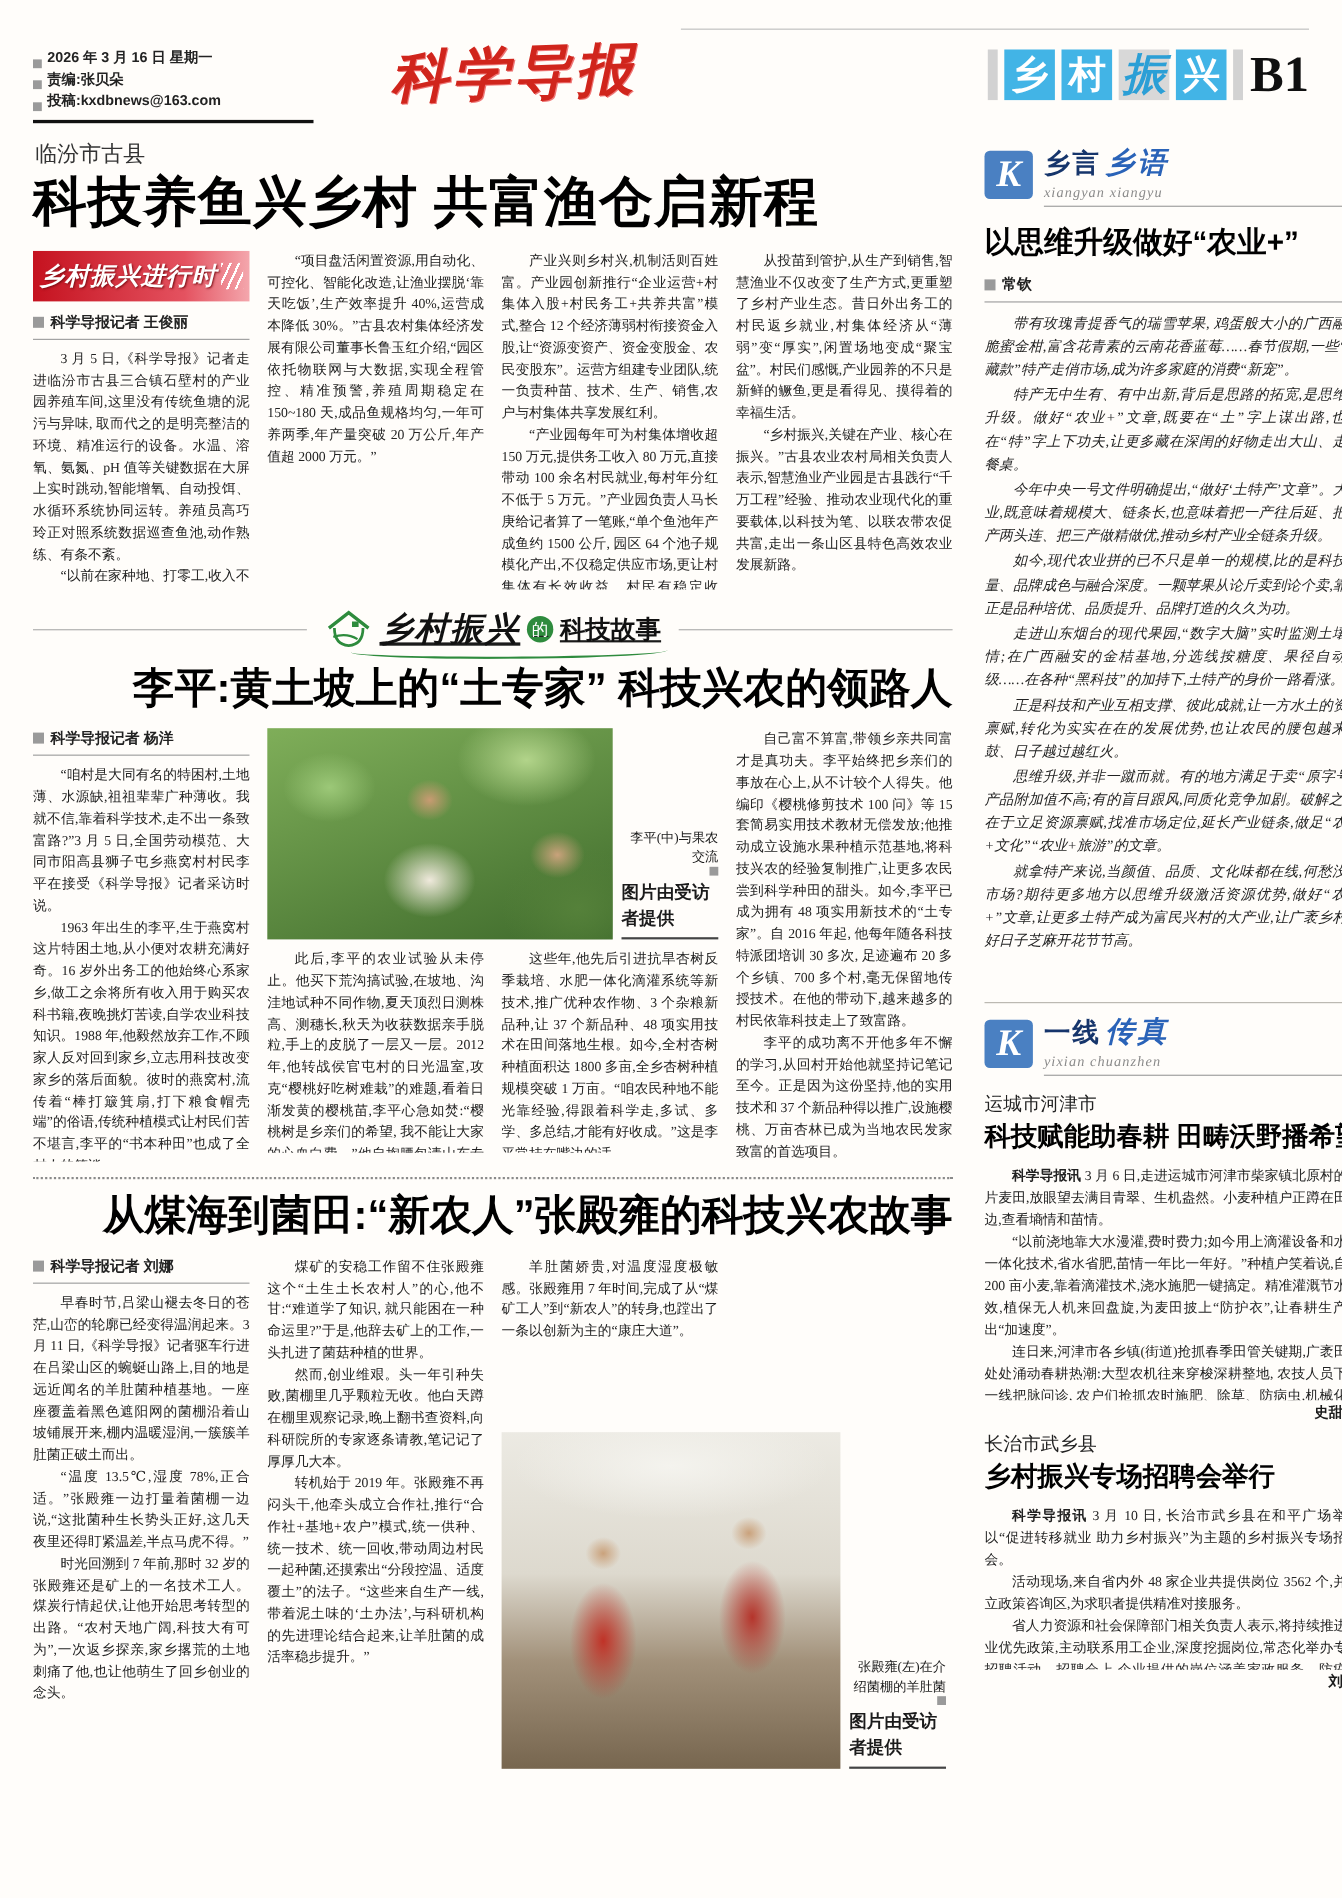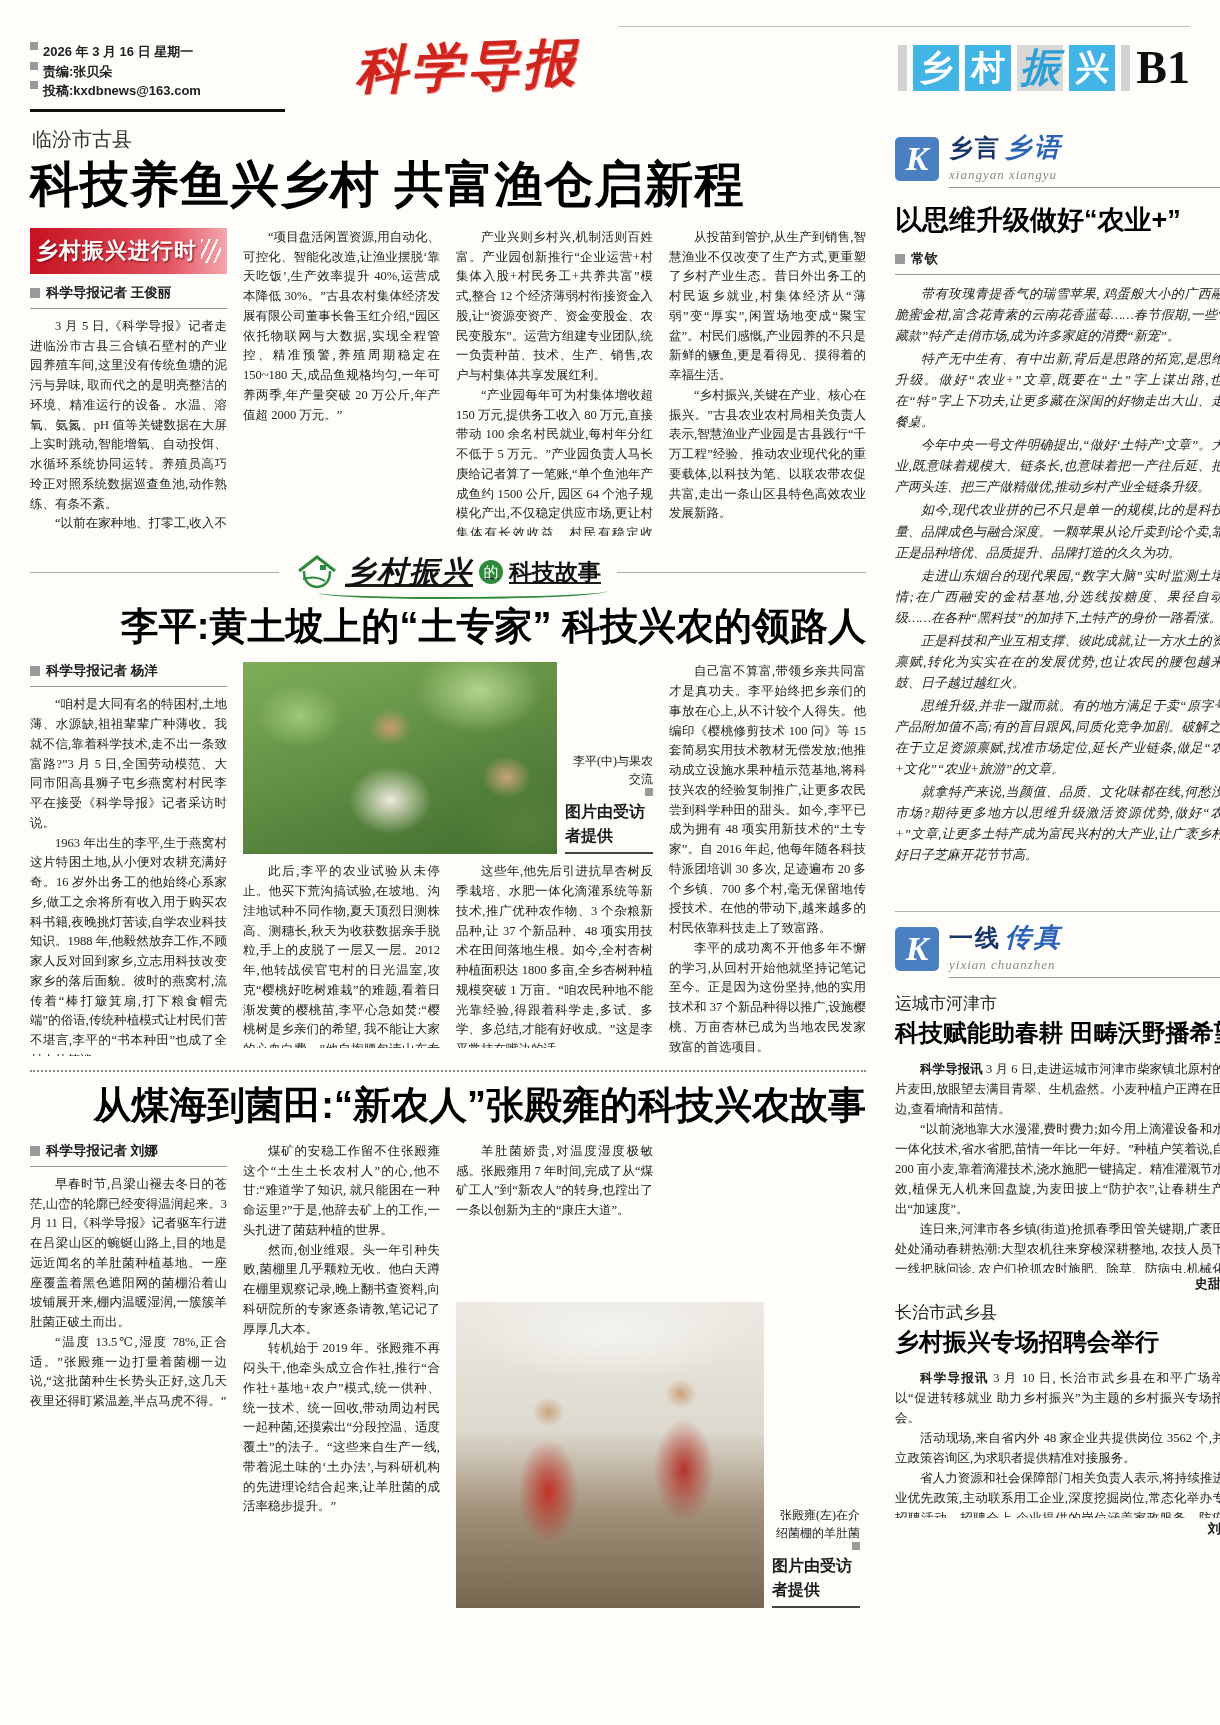--- a/index.html
+++ b/index.html
@@ -3,21 +3,21 @@
 <meta charset="utf-8">
 <style>
   * { margin:0; padding:0; box-sizing:border-box; }
   html,body { background:#e8e6e0; }
   body { font-family:"Liberation Serif","DejaVu Serif",serif; color:#1b1b1b; }
   .page { width:1220px; height:1725px; background:#fffdfa; margin:0 auto; padding:26px 30px 20px; position:relative; overflow:hidden; }
 
   
   .hdr { display:flex; align-items:flex-start; height:86px; }
   .hdr-left { width:255px; padding-top:16px; border-bottom:3px solid #111; padding-bottom:8px; }
-  .hdr-line { font-family:"Liberation Sans",sans-serif; font-size:13px; font-weight:bold; color:#222; display:flex; align-items:flex-start; gap:5px; line-height:1.5; }
+  .hdr-line { font-family:"Liberation Sans",sans-serif; font-size:13px; font-weight:bold; color:#222; display:flex; align-items:flex-end; gap:5px; line-height:1.5; }
   .sq { display:inline-block; width:10px; height:10px; background:#9a9a9a; flex:0 0 auto; }
   .sq.small { width:8px; height:8px; }
   .masthead { font-size:52px; color:#d0251c; font-weight:bold; font-style:italic; font-family:"DejaVu Serif",serif; transform:rotate(-2deg); margin:6px 40px 0 70px; letter-spacing:4px; text-shadow:1px 1px 0 #e77; white-space:nowrap; }
   .hdr-right { flex:1; border-top:1px solid #bbb; padding-top:14px; display:flex; justify-content:flex-end; align-items:center; gap:6px; }
   .gray-bar { width:9px; height:46px; background:#d2d2d2; }
   .blk { width:46px; height:46px; background:#42b4e6; color:#fff; font-family:"Liberation Sans",sans-serif; font-weight:bold; font-size:34px; display:flex; align-items:center; justify-content:center; }
   .blk.script { background:#d8d8d8; color:#2b9fd6; font-style:italic; font-family:"DejaVu Serif",serif; font-size:40px; font-weight:bold; }
   .pageno { font-family:"Liberation Serif",serif; font-weight:bold; font-size:46px; color:#101010; }
 
   
@@ -27,21 +27,21 @@
   .right { flex:1; }
 
   
   .kicker { font-family:"Liberation Sans",sans-serif; font-size:20px; color:#333; margin:4px 0 2px 2px; }
   .lead-headline { font-family:"Liberation Sans",sans-serif; font-weight:900; font-size:49px; letter-spacing:1px; color:#000; line-height:1.2; margin-bottom:14px; white-space:nowrap; }
   .cols { display:flex; gap:16px; }
   .col { width:197px; overflow:hidden; }
   p.body { font-size:12.5px; line-height:1.58; text-align:justify; text-indent:2em; color:#222; }
   .lead-cols { height:308px; }
   .badge { height:46px; background:linear-gradient(90deg,#c5121f,#e45260 70%,#f4a7ad); display:flex; align-items:center; padding:0 6px; margin-bottom:10px; position:relative; }
-  .badge-text { color:#fff; font-weight:bold; font-size:22px; font-family:"Liberation Sans",sans-serif; letter-spacing:1px; white-space:nowrap; text-shadow:1px 1px 2px #7a0b12; }
+  .badge-text { color:#fff; font-weight:bold; font-style:italic; font-size:22px; font-family:"Liberation Sans",sans-serif; letter-spacing:1px; white-space:nowrap; text-shadow:1px 1px 2px #7a0b12; }
   .chevrons { width:30px; height:24px; margin-left:4px; background:repeating-linear-gradient(115deg,#fff 0 2px,rgba(255,255,255,0) 2px 7px); }
   .byline { display:flex; align-items:center; gap:6px; font-family:"Liberation Sans",sans-serif; font-weight:bold; font-size:13.5px; color:#222; border-bottom:1px solid #999; padding-bottom:6px; margin-bottom:8px; }
 
   
   .story-banner { display:flex; align-items:center; margin:16px 0 10px; }
   .sb-line { flex:1; border-top:1px solid #aaa; }
   .sb-core { display:flex; align-items:center; gap:6px; padding:0 16px; position:relative;text-decoration:underline; }
   .sb-core:after { content:""; position:absolute; left:40px; right:10px; bottom:-6px; height:12px; border-bottom:2px solid #2e8b3d; border-radius:0 0 60% 45%; }
   .sb-script { font-family:"DejaVu Serif",serif; font-style:italic; font-weight:bold; font-size:30px; color:#111; letter-spacing:2px; }
   .sb-circle { width:24px; height:24px; border-radius:50%; background:#2e8b3d; color:#fff; font-size:15px; display:flex; align-items:center; justify-content:center; font-family:"Liberation Sans",sans-serif; }
@@ -234,20 +234,21 @@
       <article>
         <h2 class="feat-headline">从煤海到菌田:“新农人”张殿雍的科技兴农故事</h2>
         <div class="cols zh-cols">
           <div class="col">
             <div class="byline">
                 <span class="sq"></span>
                 <span>科学导报记者 刘娜</span>
               </div>
             <p class="body">早春时节,吕梁山褪去冬日的苍茫,山峦的轮廓已经变得温润起来。3 月 11 日,《科学导报》记者驱车行进在吕梁山区的蜿蜒山路上,目的地是远近闻名的羊肚菌种植基地。一座座覆盖着黑色遮阳网的菌棚沿着山坡铺展开来,棚内温暖湿润,一簇簇羊肚菌正破土而出。</p>
             <p class="body">“温度 13.5℃,湿度 78%,正合适。”张殿雍一边打量着菌棚一边说,“这批菌种生长势头正好,这几天夜里还得盯紧温差,半点马虎不得。”</p>
+            <p class="body">时光回溯到 7 年前,那时 32 岁的张殿雍还是矿上的一名技术工人。煤炭行情起伏,让他开始思考转型的出路。“农村天地广阔,科技大有可为”,一次返乡探亲,家乡撂荒的土地刺痛了他,也让他萌生了回乡创业的念头。</p>
           </div>
           <div class="col">
             <p class="body">煤矿的安稳工作留不住张殿雍这个“土生土长农村人”的心,他不甘:“难道学了知识, 就只能困在一种命运里?”于是,他辞去矿上的工作,一头扎进了菌菇种植的世界。</p>
             <p class="body">然而,创业维艰。头一年引种失败,菌棚里几乎颗粒无收。他白天蹲在棚里观察记录,晚上翻书查资料,向科研院所的专家逐条请教,笔记记了厚厚几大本。</p>
             <p class="body">转机始于 2019 年。张殿雍不再闷头干,他牵头成立合作社,推行“合作社+基地+农户”模式,统一供种、统一技术、统一回收,带动周边村民一起种菌,还摸索出“分段控温、适度覆土”的法子。“这些来自生产一线,带着泥土味的‘土办法’,与科研机构的先进理论结合起来,让羊肚菌的成活率稳步提升。”</p>
           </div>
           <div class="zh-right">
             <div class="zh-sub">
               <div class="col">
                 <p class="body">羊肚菌娇贵,对温度湿度极敏感。张殿雍用 7 年时间,完成了从“煤矿工人”到“新农人”的转身,也蹚出了一条以创新为主的“康庄大道”。</p>

